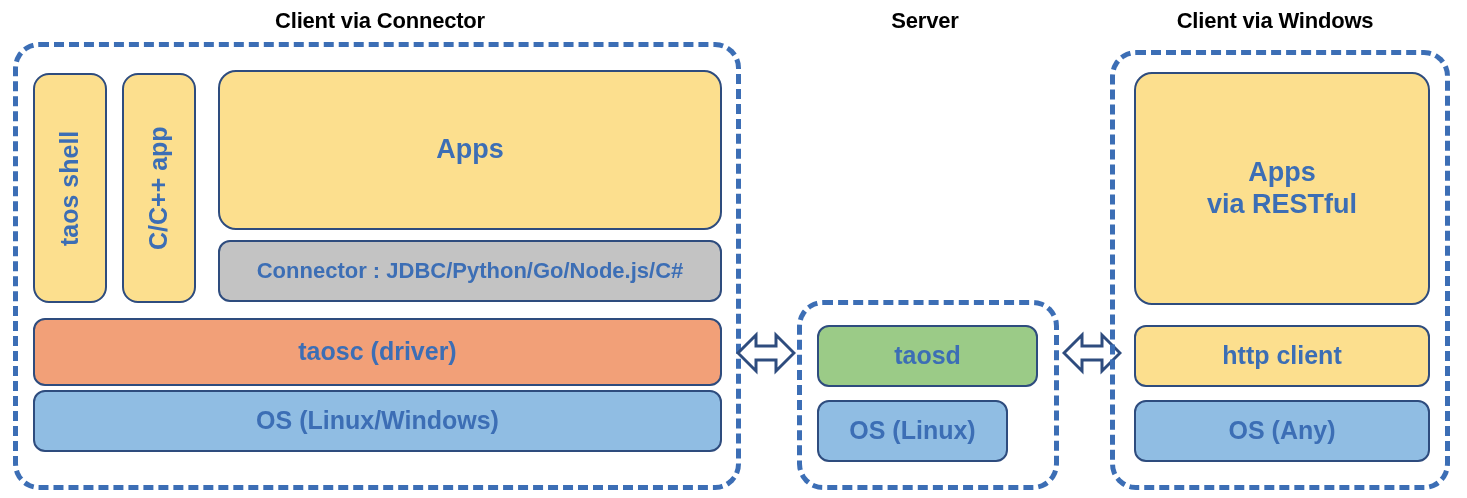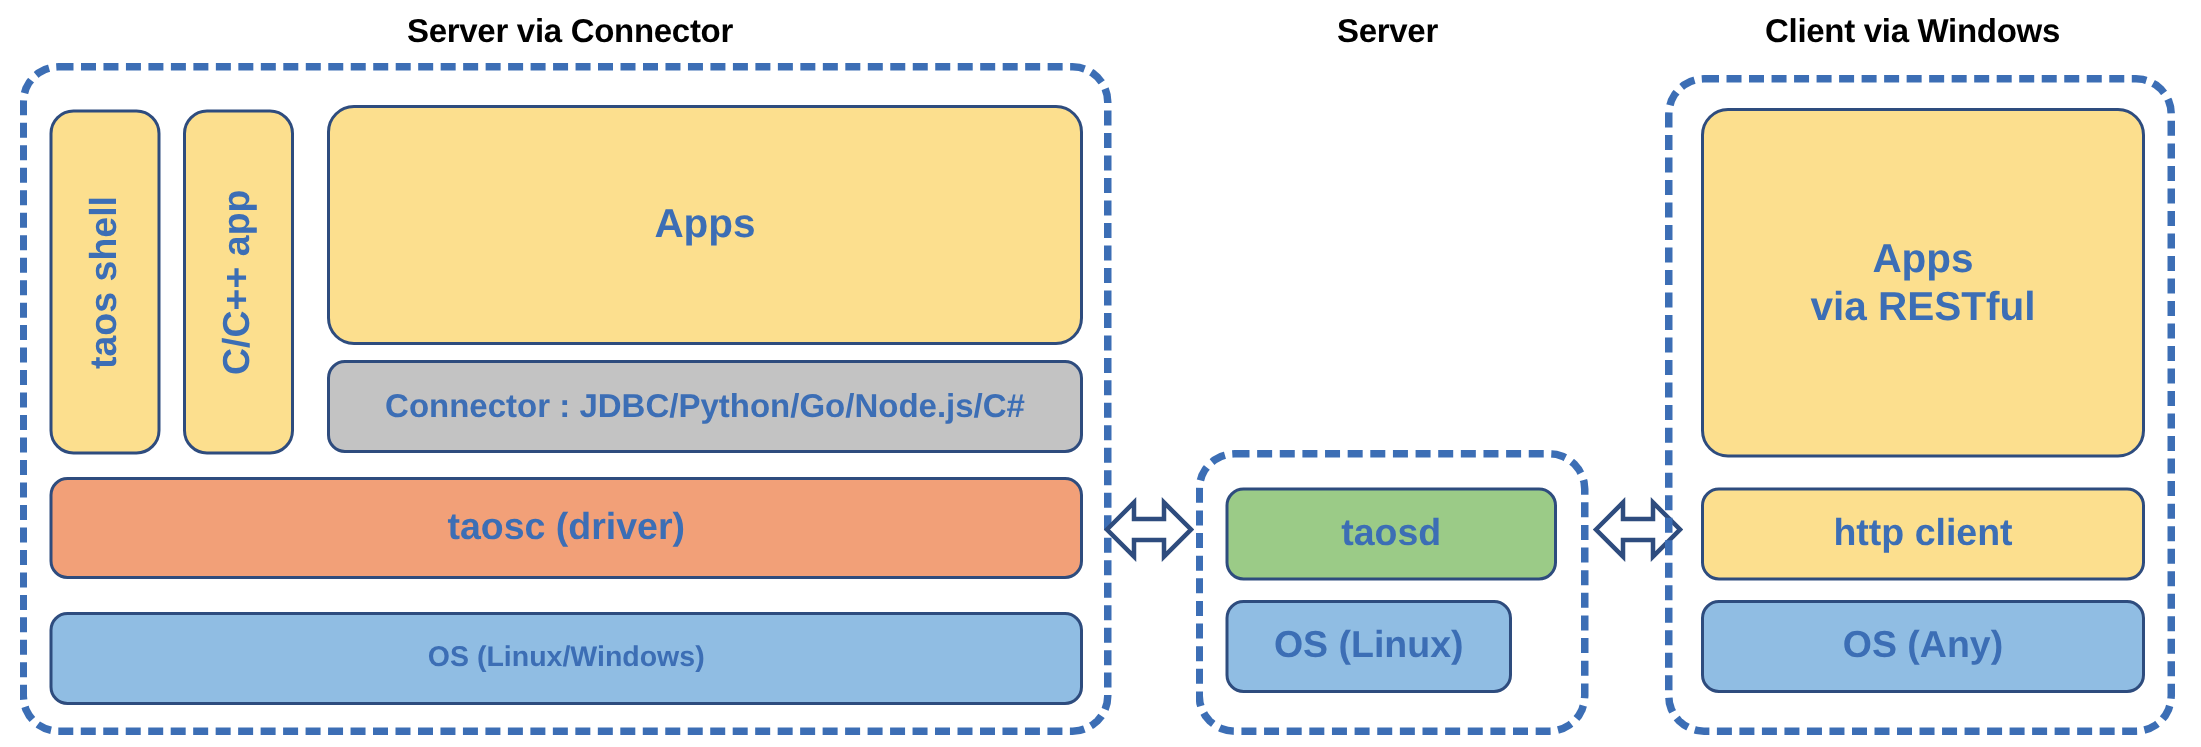--- a/index.html
+++ b/index.html
@@ -68,39 +68,39 @@
   .arrow {
     position: absolute;
   }
   .arrow svg { display: block; }
 </style>
 </head>
 <body>
 
 <div id="canvas">
 
-  <div class="section-title" style="left:195px; top:8px; width:370px;">Server via Connector</div>
+  <div class="section-title" style="left:195px; top:8px; width:370px;">Client via Connector</div>
 
   <div class="section-title" style="left:825px; top:8px; width:200px;">Server</div>
 
   <div class="section-title" style="left:1105px; top:8px; width:340px;">Client via Windows</div>
 
   <div class="dashed-group" style="left:13px; top:42px; width:728px; height:448px;"></div>
 
   <div class="block yellow vertical" style="left:33px; top:73px; width:74px; height:230px; font-size:25px;">taos shell</div>
 
   <div class="block yellow vertical" style="left:122px; top:73px; width:74px; height:230px; font-size:25px;">C/C++ app</div>
 
   <div class="block yellow" style="left:218px; top:70px; width:504px; height:160px; font-size:27px; border-radius:18px;">Apps</div>
 
   <div class="block orange" style="left:33px; top:318px; width:689px; height:68px; font-size:25px;">taosc (driver)</div>
 
   <div class="block gray" style="left:218px; top:240px; width:504px; height:62px; font-size:22px;">Connector : JDBC/Python/Go/Node.js/C#</div>
 
-  <div class="block blue" style="left:33px; top:408px; width:689px; height:62px; font-size:19px;">OS (Linux/Windows)</div>
+  <div class="block blue" style="left:33px; top:390px; width:689px; height:62px; font-size:25px;">OS (Linux/Windows)</div>
 
   <div class="arrow" style="left:736px; top:328px;">
     <svg width="60" height="50" viewBox="0 0 60 50">
       <polygon points="2,25 20,7 20,18 40,18 40,7 58,25 40,43 40,32 20,32 20,43" fill="#FFFFFF" stroke="#2E4C7E" stroke-width="3" stroke-linejoin="miter"></polygon>
     </svg>
   </div>
 
   <div class="dashed-group" style="left:797px; top:300px; width:262px; height:190px;"></div>
 
   <div class="block green" style="left:817px; top:325px; width:221px; height:62px; font-size:25px;">taosd</div>

